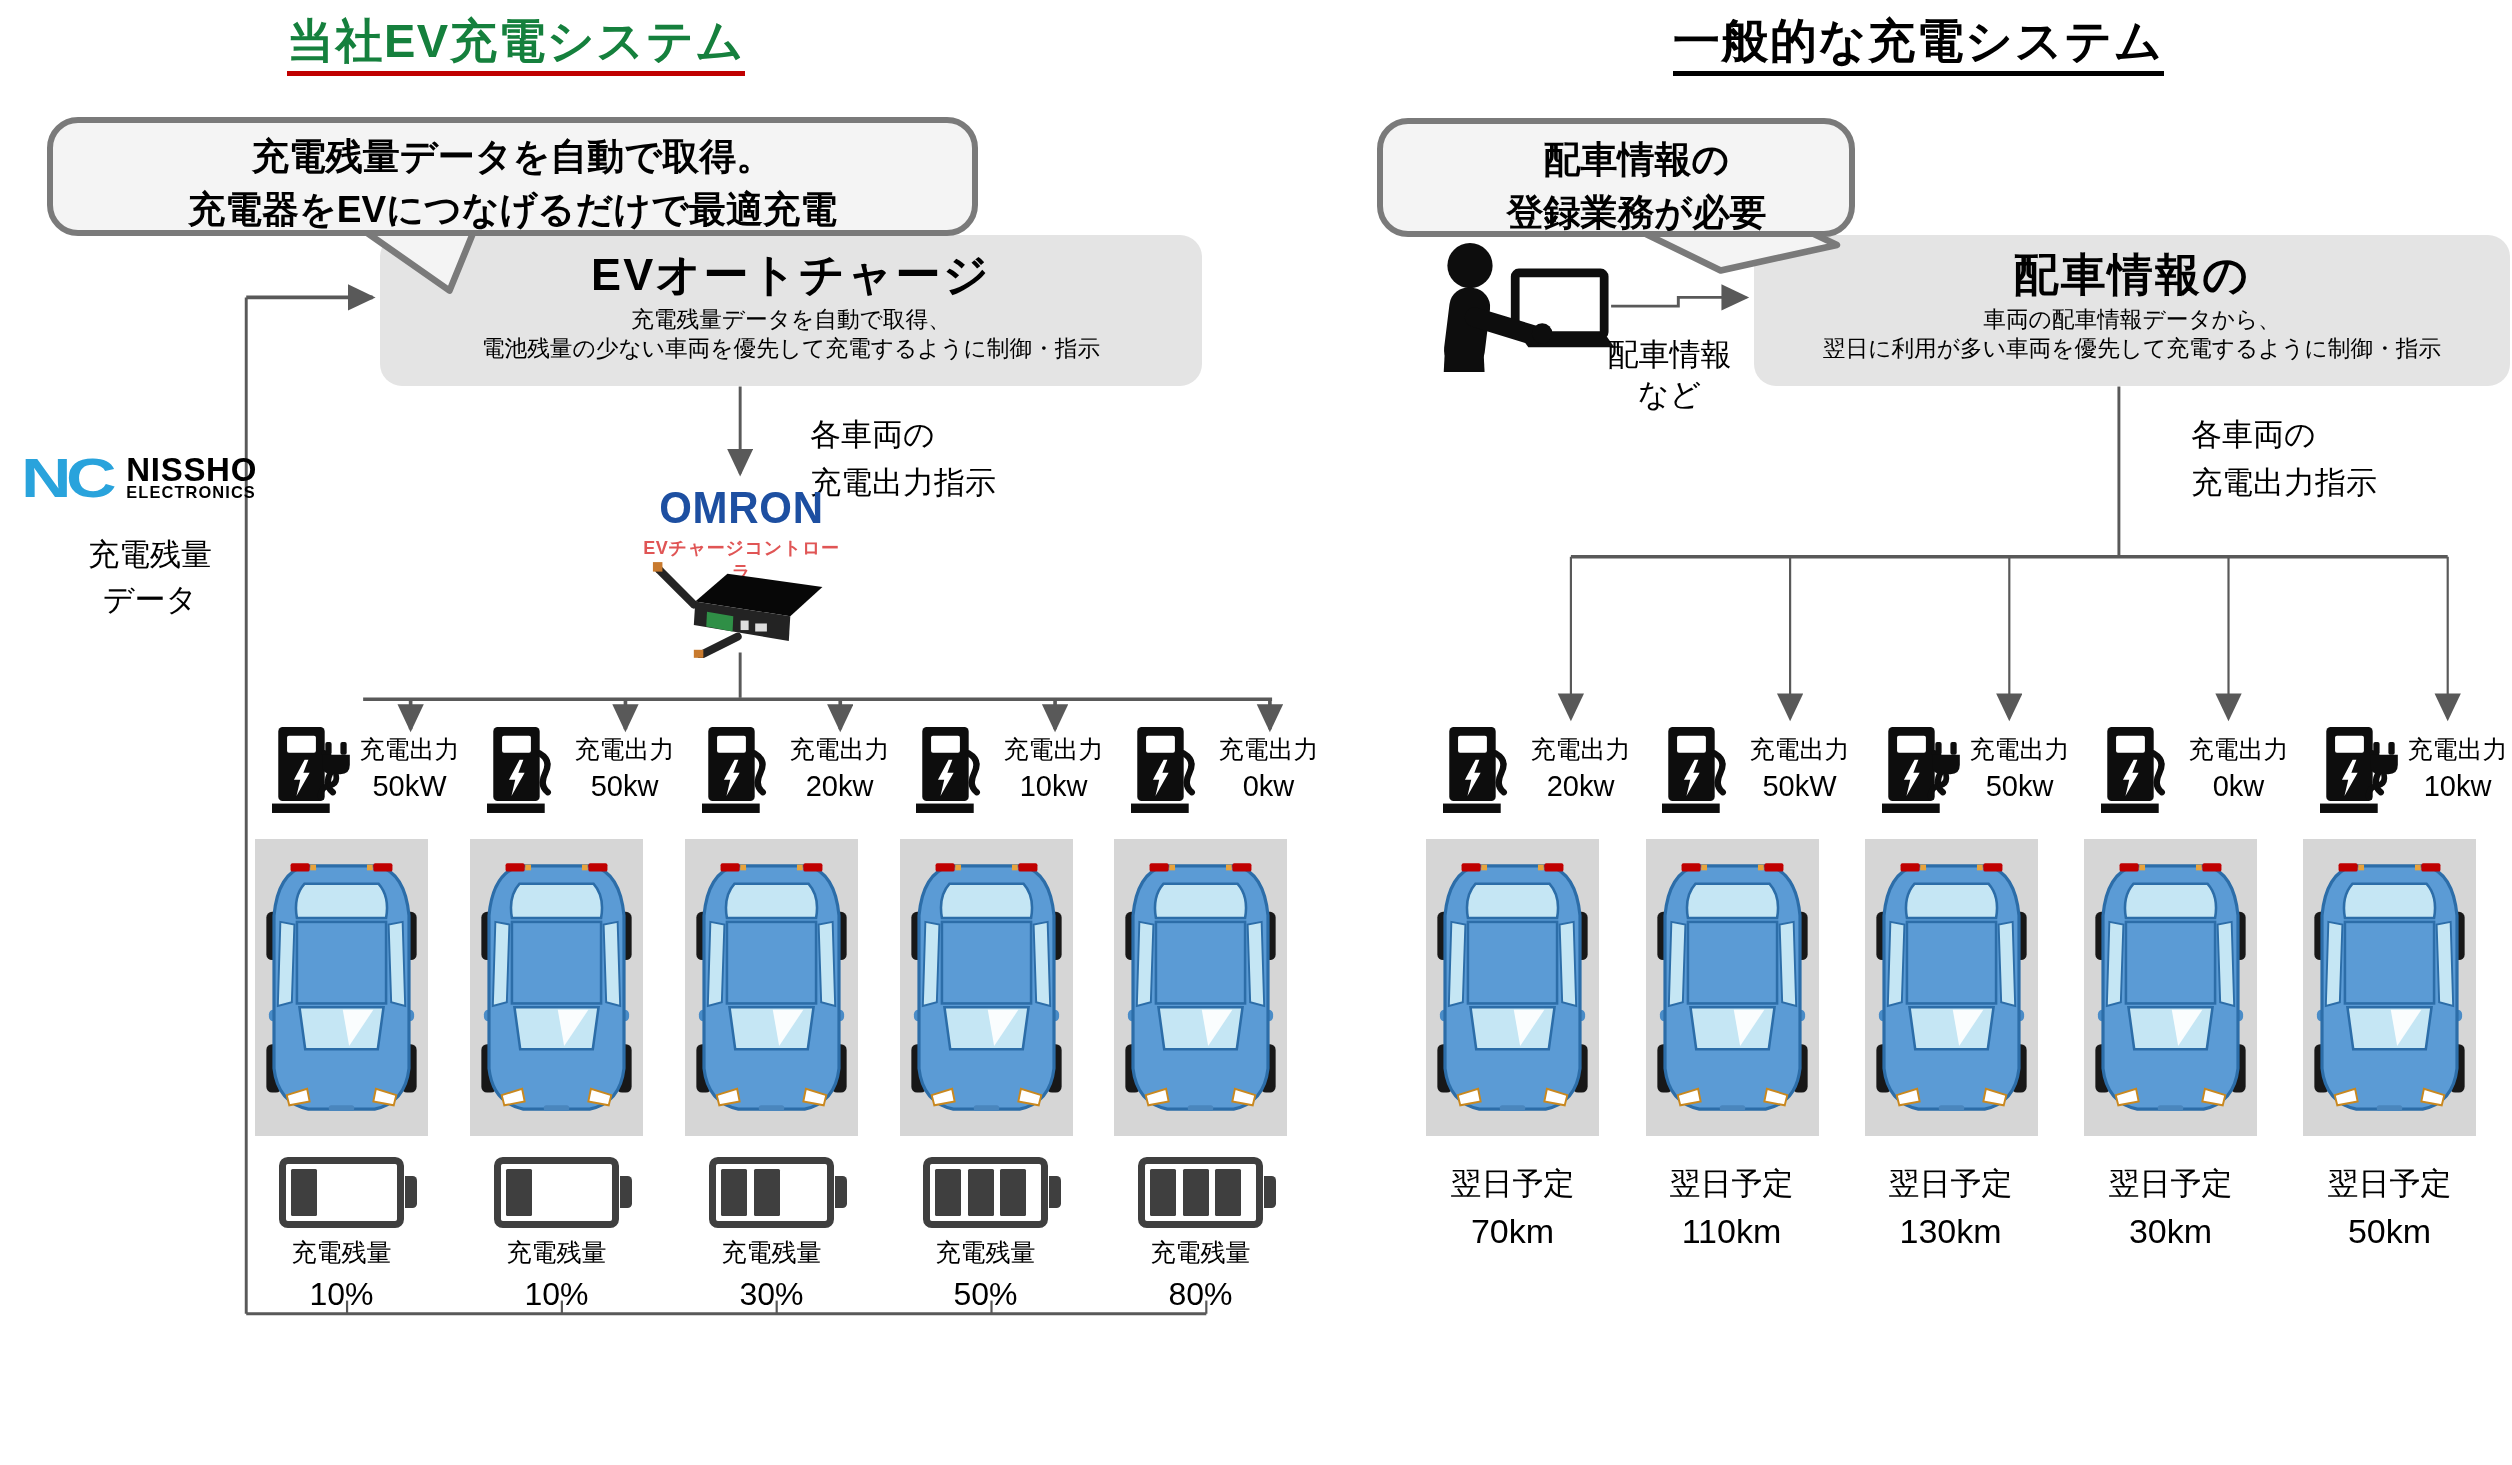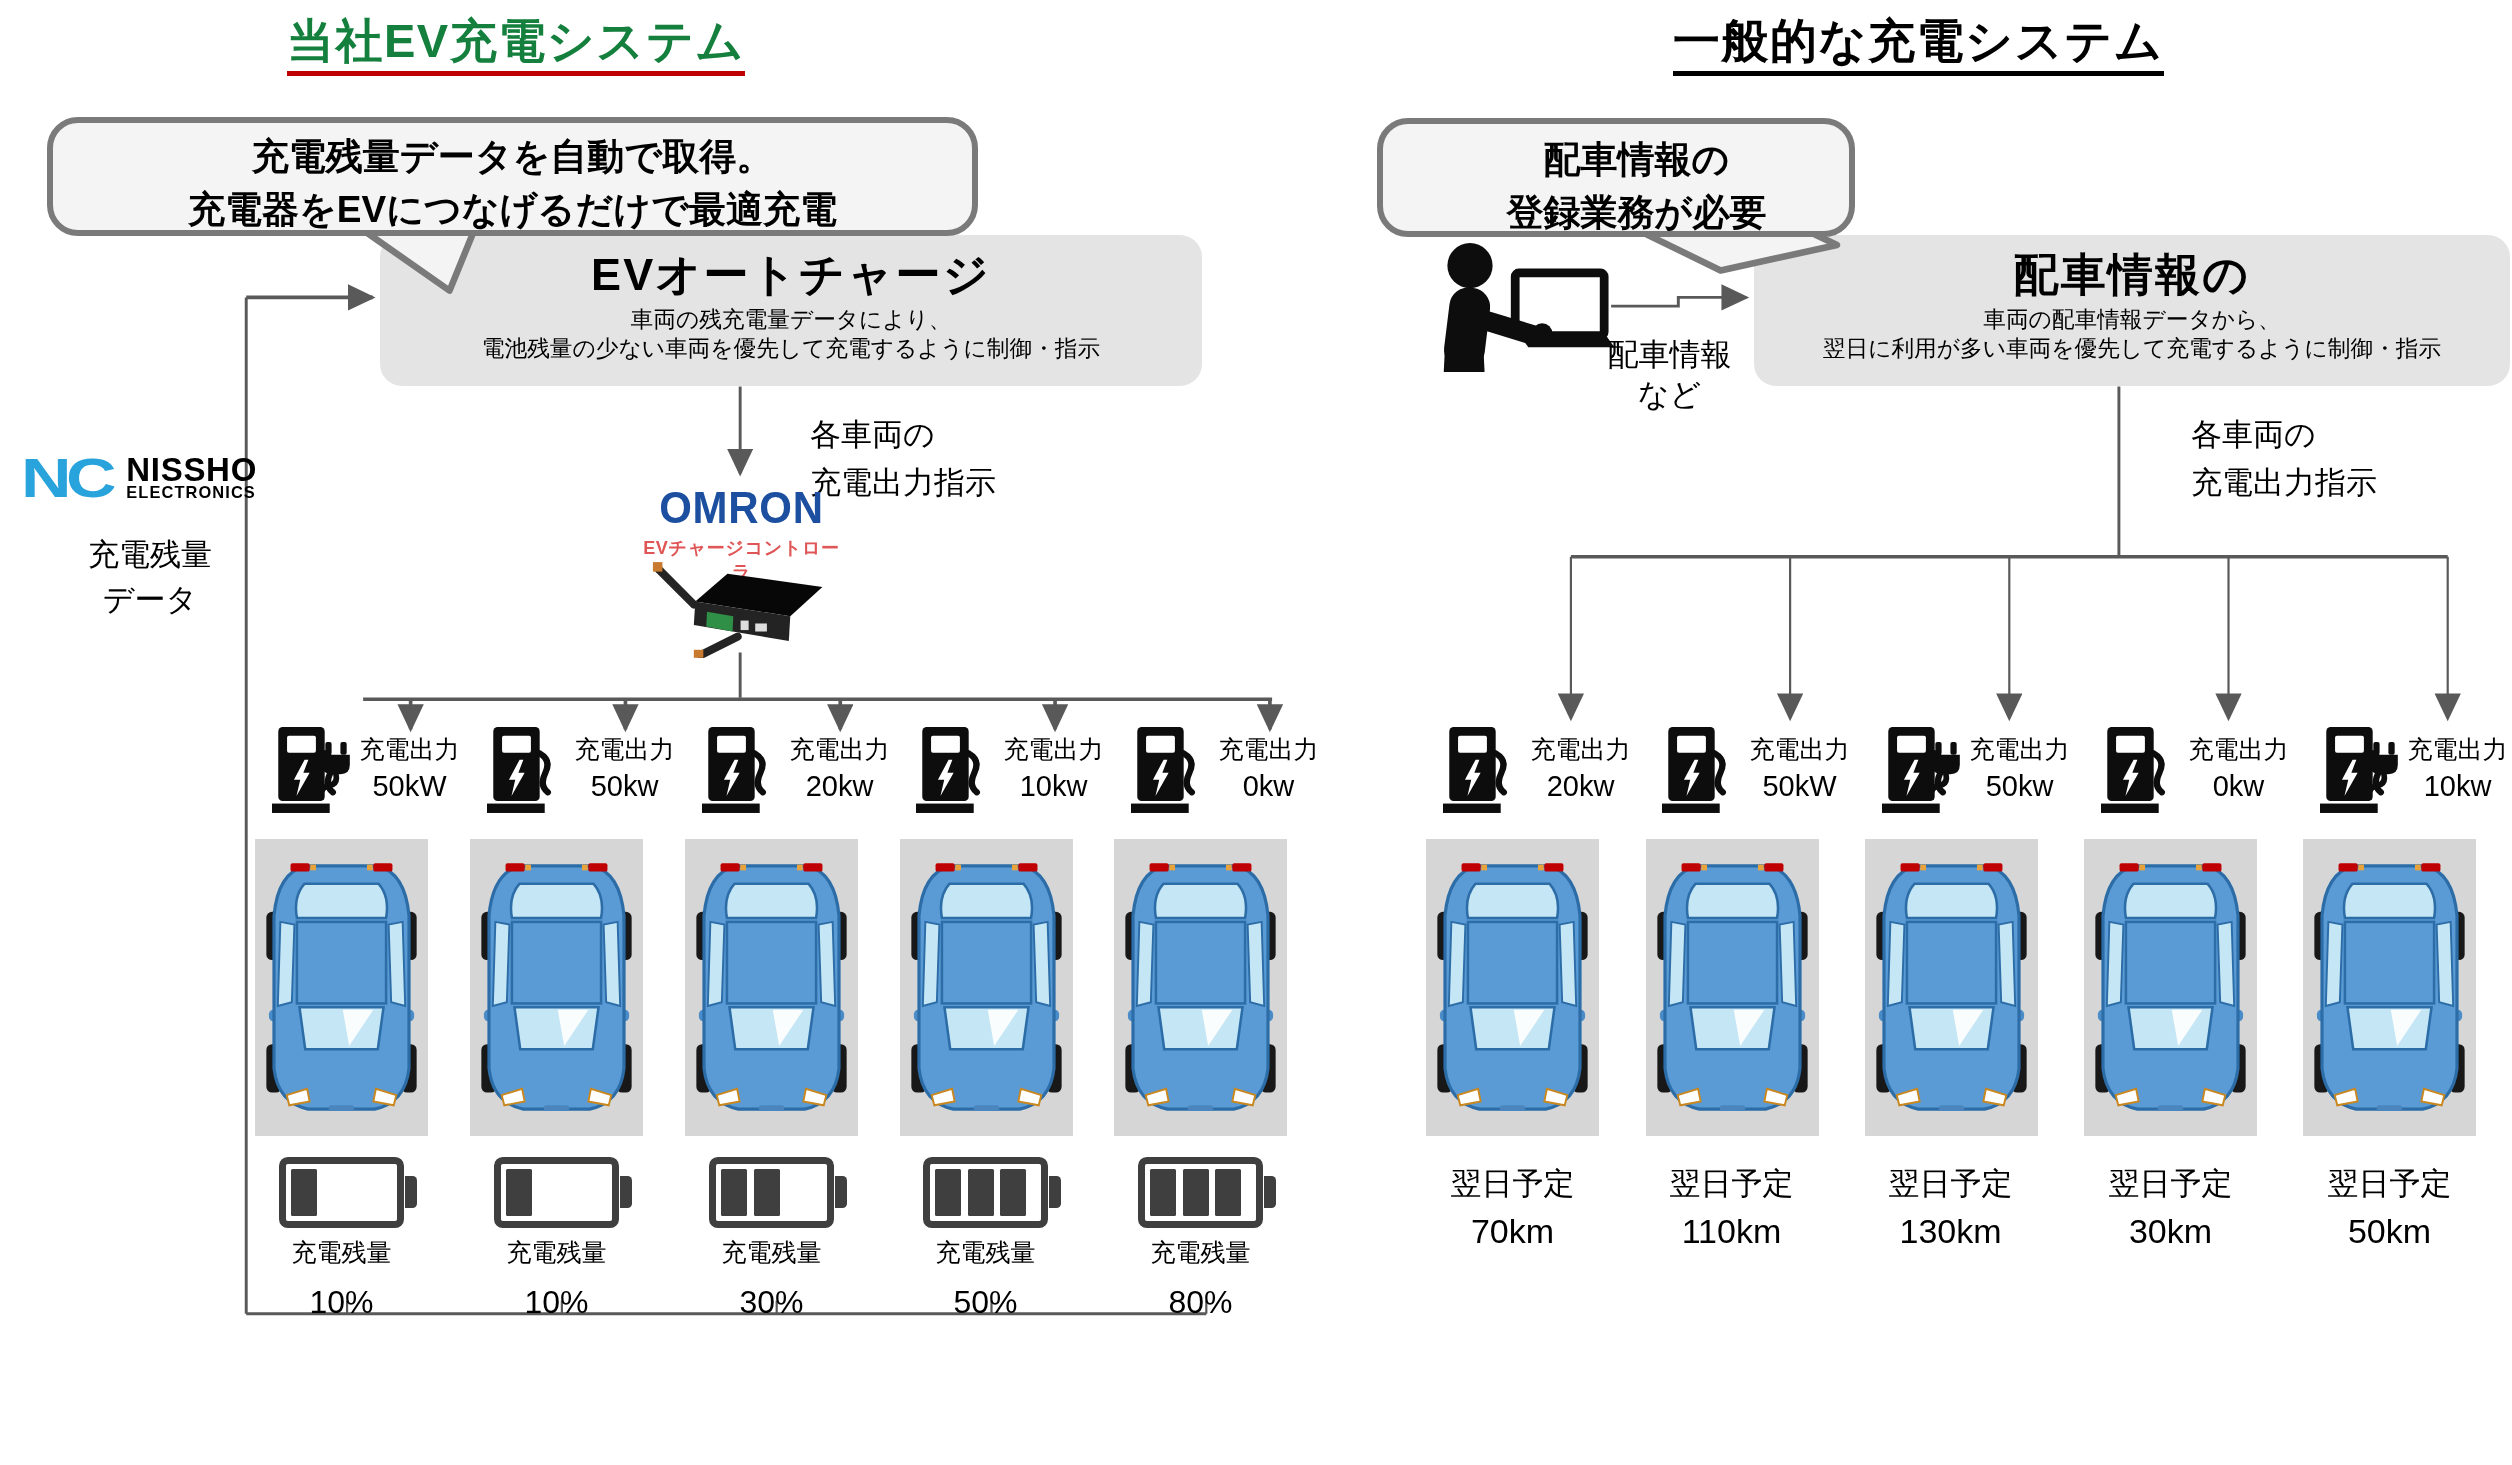--- a/index.html
+++ b/index.html
@@ -49,21 +49,21 @@
   .st-v{font-size:29px;margin-top:4.4px;}
   .car-panel{position:absolute;top:839px;width:173px;height:297px;background:#d6d6d6;}
   .car-panel svg{position:absolute;left:10.2px;top:7.3px;width:153px;height:283px;}
   
   .bat-col{position:absolute;top:1157px;width:215px;text-align:center;}
   .battery{position:relative;display:inline-block;width:111px;height:57px;border:7.3px solid #3f3f3f;border-radius:8.8px;background:#fff;}
   .battery:after{content:"";position:absolute;right:-20px;top:12.4px;width:12.4px;height:32px;background:#3f3f3f;border-radius:0 4.4px 4.4px 0;}
   .batt-bars{position:absolute;left:5.1px;top:5.1px;bottom:5.1px;display:flex;gap:6.6px;}
   .batt-bars .seg{width:26px;height:100%;background:#3f3f3f;border-radius:1.5px;}
   .bat-l{font-size:25px;margin-top:5.8px;}
-  .bat-v{font-size:32px;margin-top:15px;}
+  .bat-v{font-size:32px;margin-top:7px;}
   
   .plan-col{position:absolute;top:1163px;width:219px;text-align:center;}
   .plan-l{font-size:31px;}
   .plan-v{font-size:34px;margin-top:7.3px;}
   
   #person{left:1423px;top:235px;width:199px;height:140px;}
   #label-dispatch{left:1593px;top:335px;width:153px;text-align:center;font-size:31px;line-height:1.3;}
   
   #footnote{left:246px;top:1385px;font-size:33px;letter-spacing:0.7px;}
   .hiddefs{position:absolute;width:0;height:0;overflow:hidden;}
@@ -145,21 +145,21 @@
     <path d="M2750,762 L2750,983" stroke="#595959" stroke-width="3" fill="none" marker-end="url(#ah)"></path>
     <path d="M3050,762 L3050,983" stroke="#595959" stroke-width="3" fill="none" marker-end="url(#ah)"></path>
     <path d="M3350,762 L3350,983" stroke="#595959" stroke-width="3" fill="none" marker-end="url(#ah)"></path>
   </svg>
 
   <div class="title" id="title-left">当社EV充電システム</div>
   <div class="title" id="title-right">一般的な充電システム</div>
 
   <div class="sysbox" id="box-left">
     <div class="bt">EVオートチャージ</div>
-    <div class="bs">車両の残充電量データにより、</div>
+    <div class="bs">充電残量データを自動で取得、</div>
     <div class="bs">電池残量の少ない車両を優先して充電するように制御・指示</div>
   </div>
 
   <div class="sysbox" id="box-right">
     <div class="bt">配車情報の</div>
     <div class="bs">車両の配車情報データから、</div>
     <div class="bs">翌日に利用が多い車両を優先して充電するように制御・指示</div>
   </div>
 
   <svg class="bubble-tail" style="left:322px;top:212px;" width="175" height="91" viewBox="0 0 240 125">

